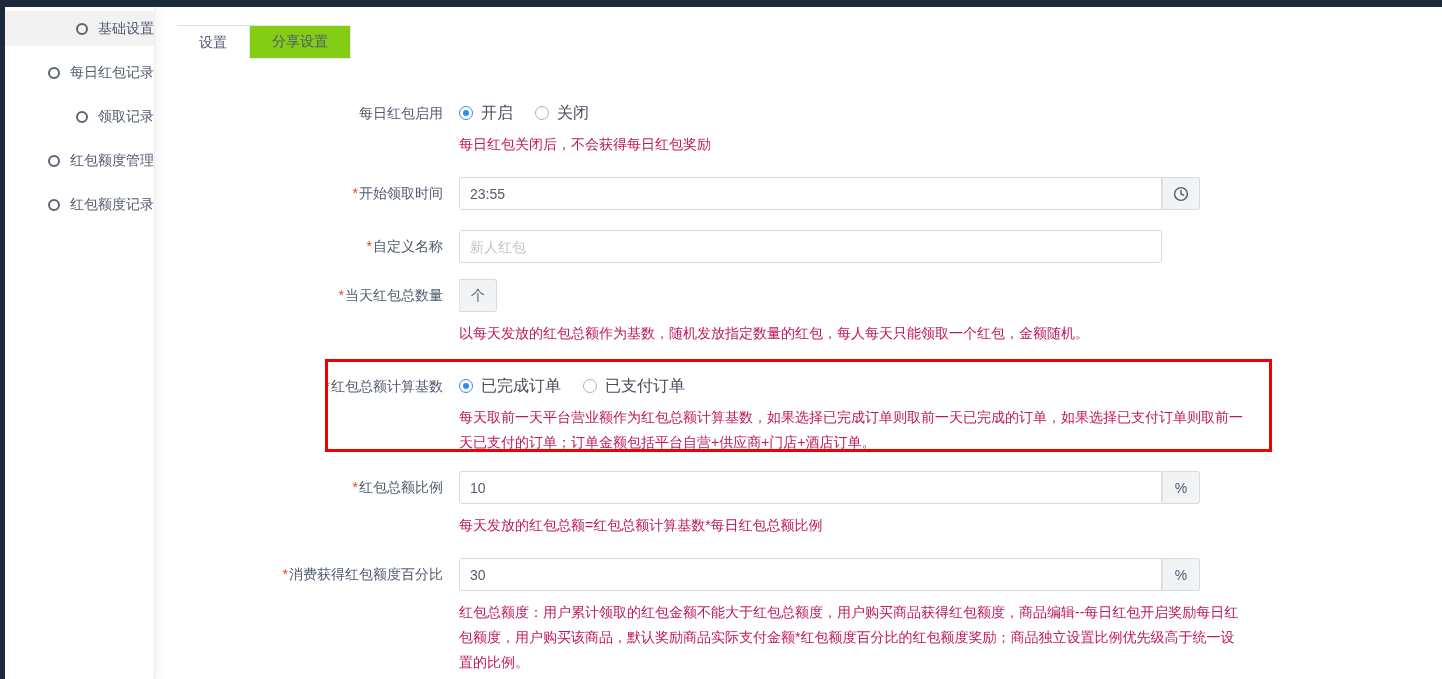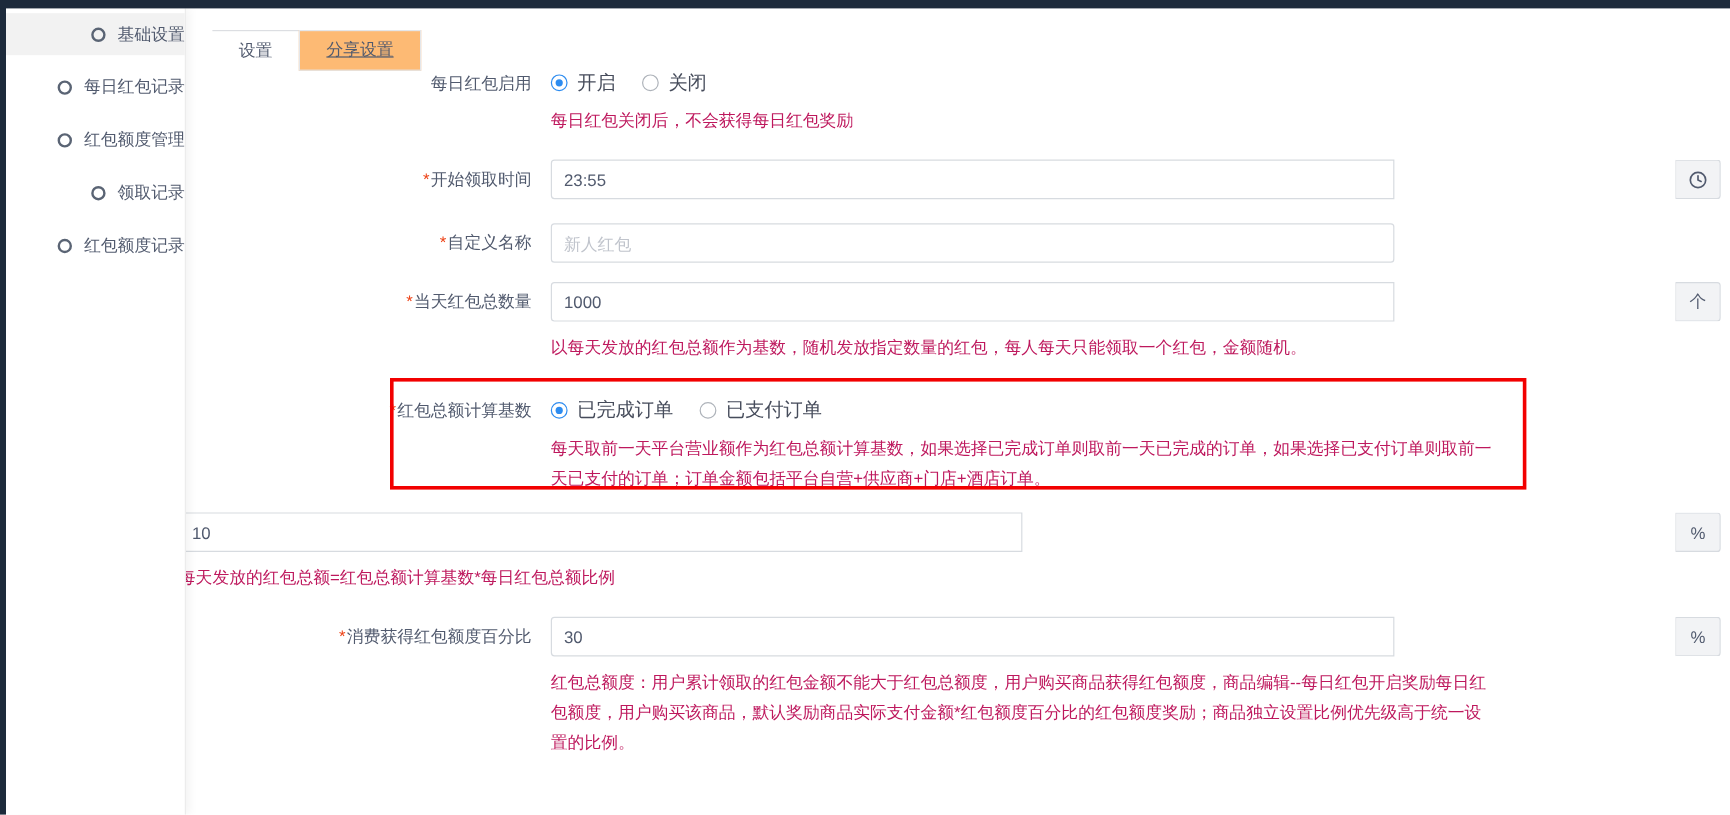--- a/index.html
+++ b/index.html
@@ -13,28 +13,28 @@
   .sidebar {
     position:absolute; left:5px; top:7px; width:150px; height:672px; background:#fff;
     border-right:1px solid #ececec; box-shadow:3px 0 8px rgba(0,0,0,0.05); z-index:10;
   }
   .side-item { height:44px; display:flex; align-items:center; padding-left:18px; font-size:14px; color:#515a6e; cursor:pointer;justify-content:flex-end; }
   .side-item.active { background:#f2f2f2; height:35px; margin:4px 0 5px 0; }
   .circle-icon { width:12px; height:12px; border:2px solid #5a6474; border-radius:50%; flex:none; margin-right:10px; }
   .main { position:absolute; left:149px; top:7px; width:1285px; height:478px; background:#fff; }
   .tabs { display:flex; margin:18px 0 0 28px; }
   .tab { height:34px; padding:0 22px; display:flex; align-items:center; font-size:14px; color:#515a6e; cursor:pointer; border-top:1px solid #dcdee2; background:#fff; }
-  .tab.inactive { background:#fdba74; border:1px solid #e4e6e9;text-decoration:underline; }
-  .form { }
+  .tab.inactive { background:#84cc16; border:1px solid #e4e6e9; }
+  .form { margin-top:44px; }
   .form-row { display:flex; margin-bottom:20px; position:relative; }
   .label-col { width:310px; flex:none; text-align:right; padding-right:16px; font-size:14px; color:#515a6e; line-height:33px; white-space:nowrap; }
   .form-row.radio-row .label-col { line-height:20px; }
   .req { color:#ed4014; margin-right:1px; }
   .control-col { flex:1; min-width:0; }
-  .input-group { display:flex;justify-content:space-between; }
+  .input-group { display:flex; }
   input.text { width:703px; height:33px; border:1px solid #d7dbe0; border-radius:3px; padding:0 10px; font-size:14px; color:#515a6e; outline:none; background:#fff; }
   input.text.has-addon { border-radius:3px 0 0 3px; }
   input.text::placeholder { color:#c0c4cc; }
   .addon { width:38px; height:33px; background:#f2f3f5; border:1px solid #d7dbe0; border-left:1px solid #e2e4e8; border-radius:0 3px 3px 0; display:flex; align-items:center; justify-content:center; font-size:14px; color:#515a6e; }
   .helper { font-size:14px; color:#be185d; margin-top:9px; line-height:25px; max-width:788px; }
   .radio-line { display:flex; align-items:center; height:20px; font-size:16px; color:#464c5b; }
   .radio-opt { display:flex; align-items:center; cursor:pointer; margin-right:22px; }
   .radio { width:14px; height:14px; border-radius:50%; border:1px solid #aeb3ba; background:#fff; position:relative; margin-right:8px; flex:none; }
   .radio.checked { border-color:#2d8cf0; }
   .radio.checked::after { content:""; position:absolute; left:3px; top:3px; width:6px; height:6px; border-radius:50%; background:#2d8cf0; }
@@ -54,25 +54,25 @@
   <div class="side-item active">
     <span class="circle-icon"></span>
     <span>基础设置</span>
   </div>
   <div class="side-item">
     <span class="circle-icon"></span>
     <span>每日红包记录</span>
   </div>
   <div class="side-item">
     <span class="circle-icon"></span>
-    <span>红包额度管理</span>
+    <span>领取记录</span>
   </div>
   <div class="side-item">
     <span class="circle-icon"></span>
-    <span>领取记录</span>
+    <span>红包额度管理</span>
   </div>
   <div class="side-item">
     <span class="circle-icon"></span>
     <span>红包额度记录</span>
   </div>
 </div>
 
 <div class="main">
 
   <div class="tabs">
@@ -130,21 +130,20 @@
         <input class="text" type="text" placeholder="新人红包" style="">
       </div>
     </div>
 
     <div class="form-row mb30">
       <div class="label-col">
         <span class="req">*</span><span>当天红包总数量</span>
       </div>
       <div class="control-col">
         <div class="input-group">
-          <input class="text has-addon" type="text" value="1000" style="">
           <span class="addon">个</span>
         </div>
         <div class="helper">以每天发放的红包总额作为基数，随机发放指定数量的红包，每人每天只能领取一个红包，金额随机。</div>
       </div>
     </div>
 
     <div class="form-row radio-row mb16">
       <div class="highlight-box"></div>
       <div class="label-col">
         <span class="req">*</span><span>红包总额计算基数</span>
@@ -158,20 +157,23 @@
           <span class="radio-opt">
             <span class="radio"></span>
             <span>已支付订单</span>
           </span>
         </div>
         <div class="helper">每天取前一天平台营业额作为红包总额计算基数，如果选择已完成订单则取前一天已完成的订单，如果选择已支付订单则取前一天已支付的订单；订单金额包括平台自营+供应商+门店+酒店订单。</div>
       </div>
     </div>
 
     <div class="form-row">
+      <div class="label-col">
+        <span class="req">*</span><span>红包总额比例</span>
+      </div>
       <div class="control-col">
         <div class="input-group">
           <input class="text has-addon" type="text" value="10" style="">
           <span class="addon">%</span>
         </div>
         <div class="helper">每天发放的红包总额=红包总额计算基数*每日红包总额比例</div>
       </div>
     </div>
 
     <div class="form-row mb22">

